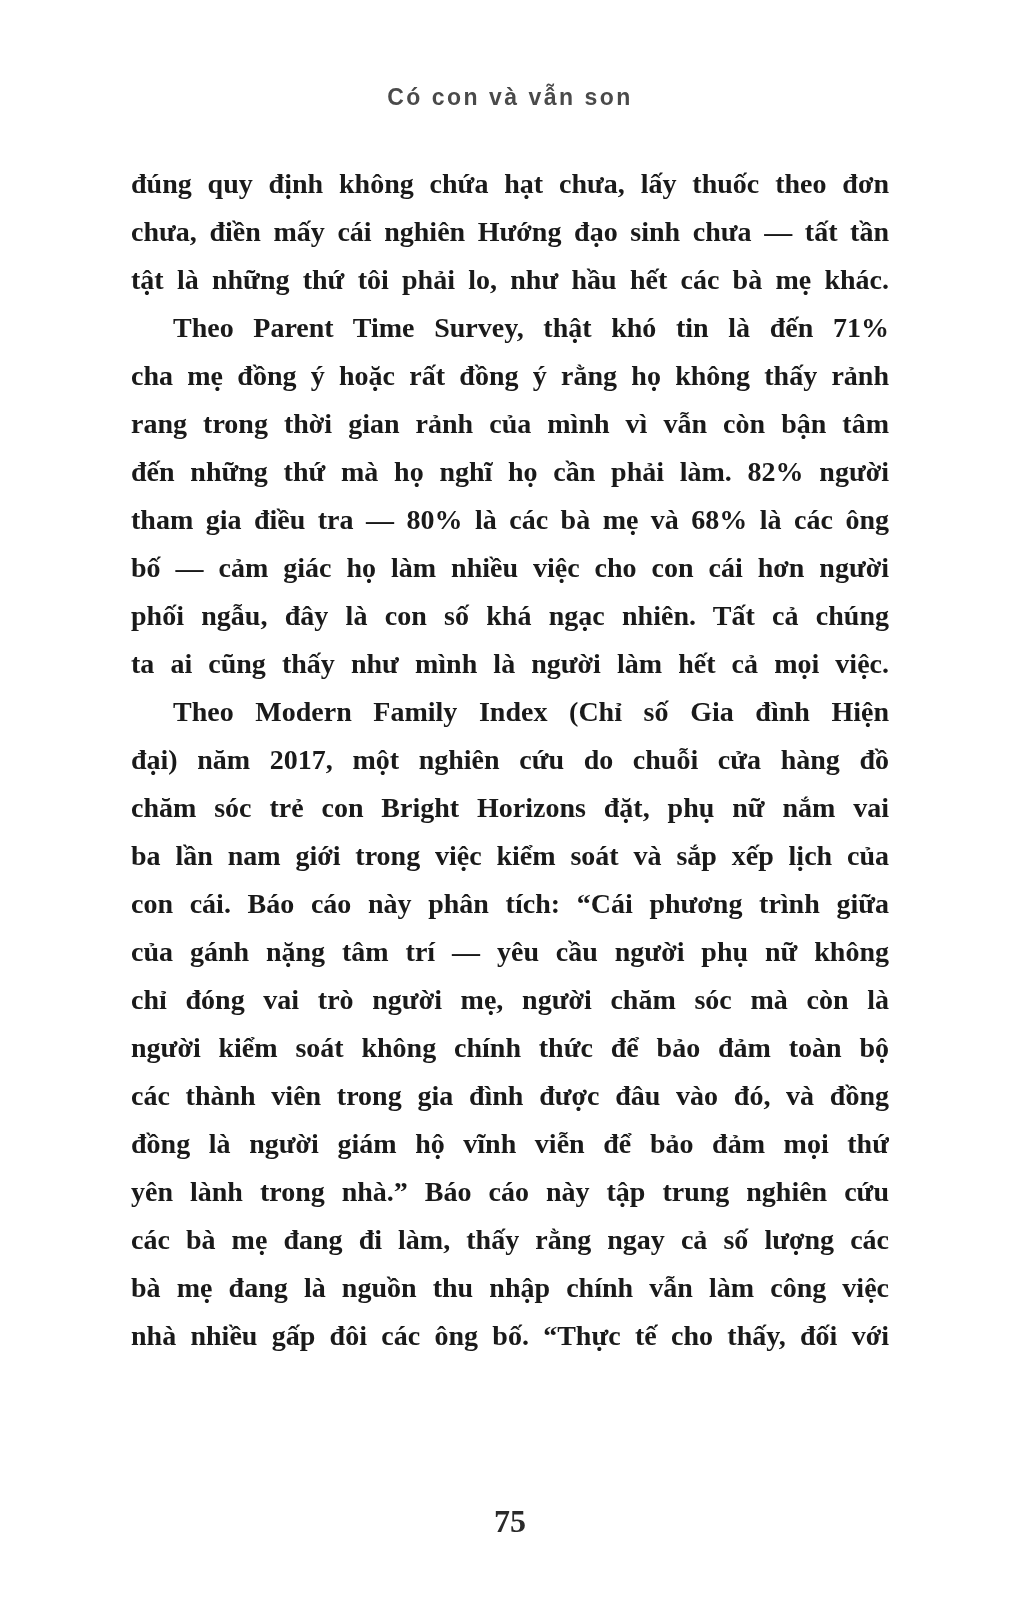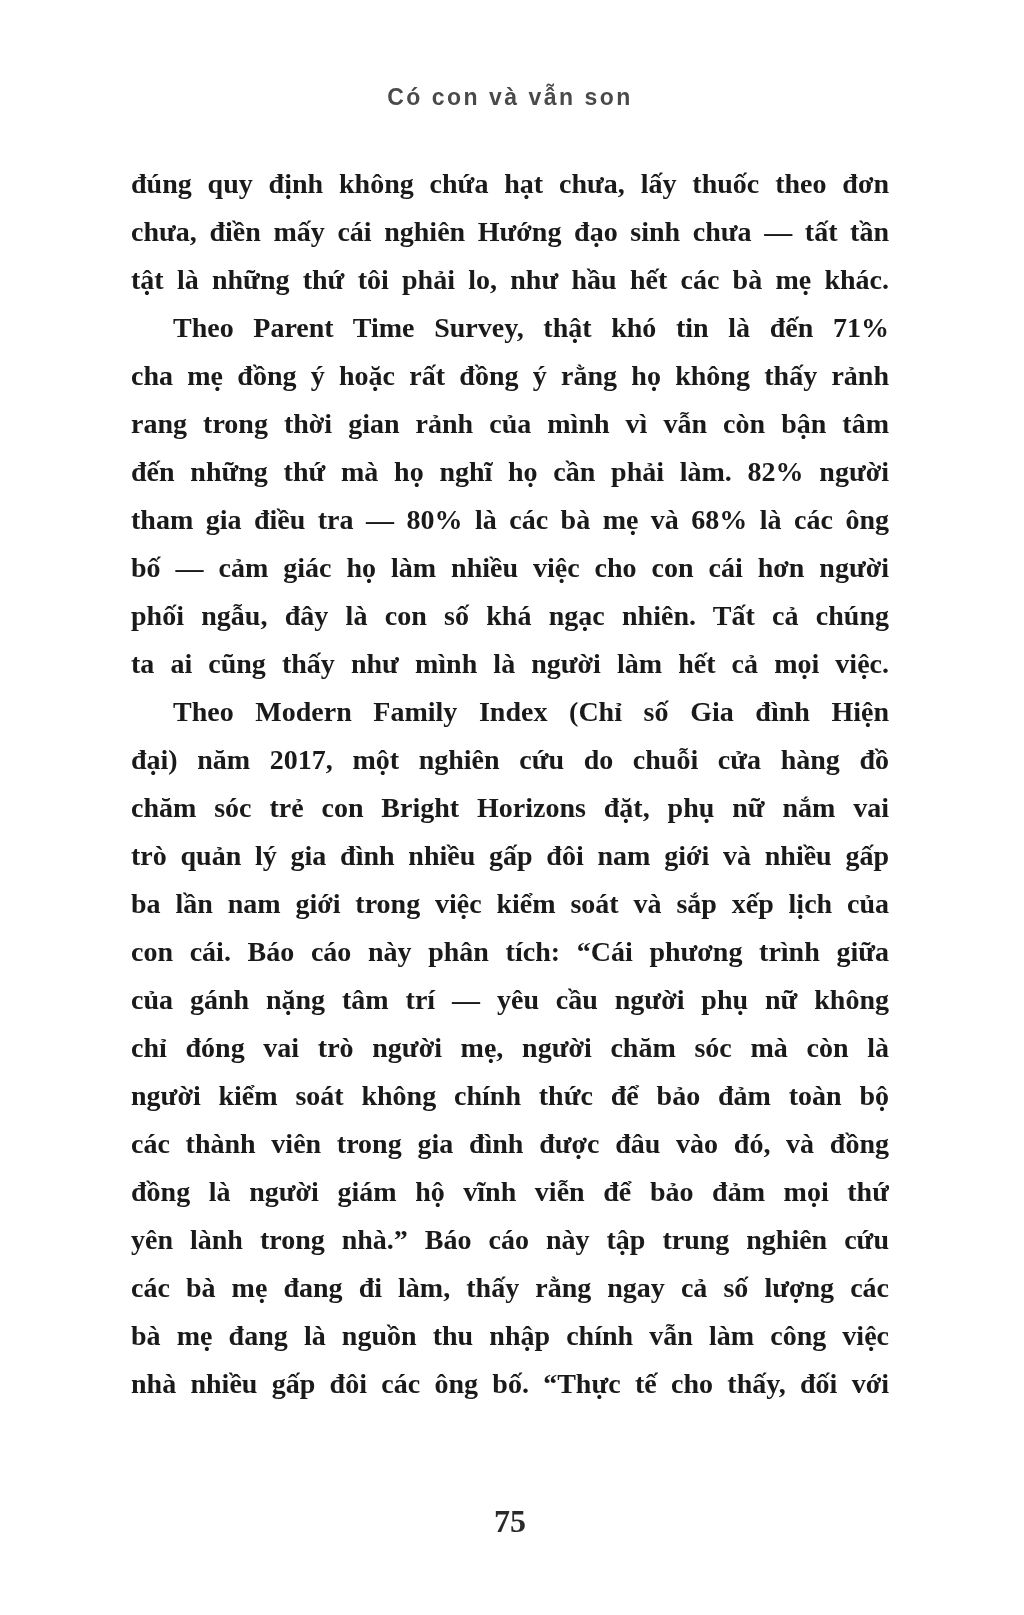--- a/index.html
+++ b/index.html
@@ -71,21 +71,20 @@
       <div class="line">cha mẹ đồng ý hoặc rất đồng ý rằng họ không thấy rảnh</div>
       <div class="line">rang trong thời gian rảnh của mình vì vẫn còn bận tâm</div>
       <div class="line">đến những thứ mà họ nghĩ họ cần phải làm. 82% người</div>
       <div class="line">tham gia điều tra — 80% là các bà mẹ và 68% là các ông</div>
       <div class="line">bố — cảm giác họ làm nhiều việc cho con cái hơn người</div>
       <div class="line">phối ngẫu, đây là con số khá ngạc nhiên. Tất cả chúng</div>
       <div class="line">ta ai cũng thấy như mình là người làm hết cả mọi việc.</div>
       <div class="line indent">Theo Modern Family Index (Chỉ số Gia đình Hiện</div>
       <div class="line">đại) năm 2017, một nghiên cứu do chuỗi cửa hàng đồ</div>
       <div class="line">chăm sóc trẻ con Bright Horizons đặt, phụ nữ nắm vai</div>
-      <div class="line">trò quản lý gia đình nhiều gấp đôi nam giới và nhiều gấp</div>
       <div class="line">ba lần nam giới trong việc kiểm soát và sắp xếp lịch của</div>
       <div class="line">con cái. Báo cáo này phân tích: “Cái phương trình giữa</div>
       <div class="line">của gánh nặng tâm trí — yêu cầu người phụ nữ không</div>
       <div class="line">chỉ đóng vai trò người mẹ, người chăm sóc mà còn là</div>
       <div class="line">người kiểm soát không chính thức để bảo đảm toàn bộ</div>
       <div class="line">các thành viên trong gia đình được đâu vào đó, và đồng</div>
       <div class="line">đồng là người giám hộ vĩnh viễn để bảo đảm mọi thứ</div>
       <div class="line">yên lành trong nhà.” Báo cáo này tập trung nghiên cứu</div>
       <div class="line">các bà mẹ đang đi làm, thấy rằng ngay cả số lượng các</div>
       <div class="line">bà mẹ đang là nguồn thu nhập chính vẫn làm công việc</div>

